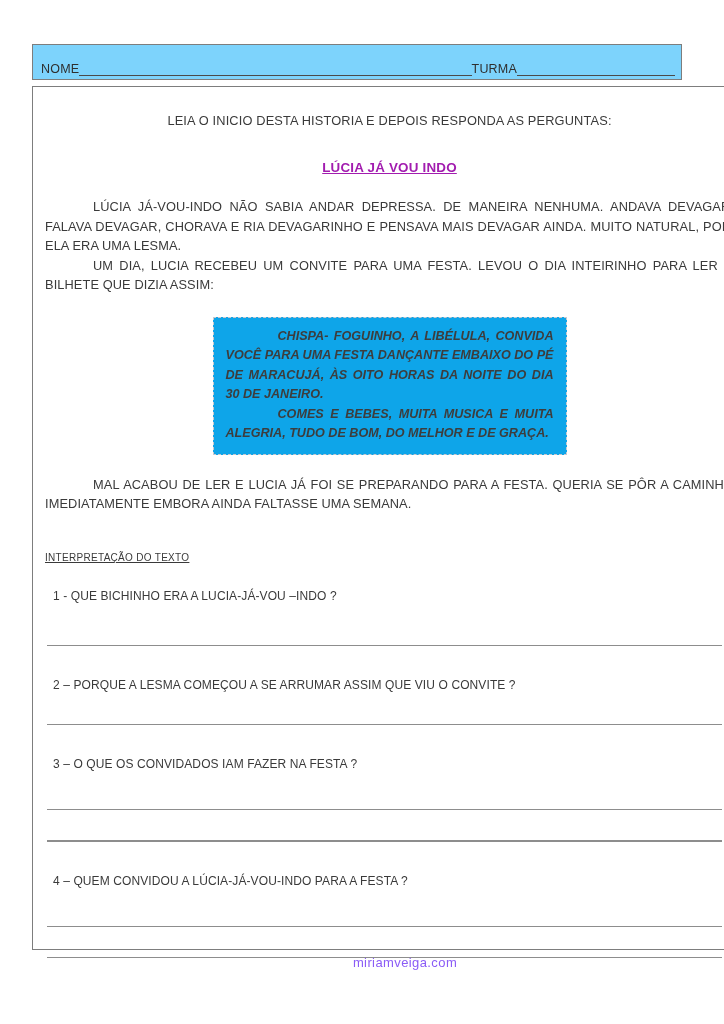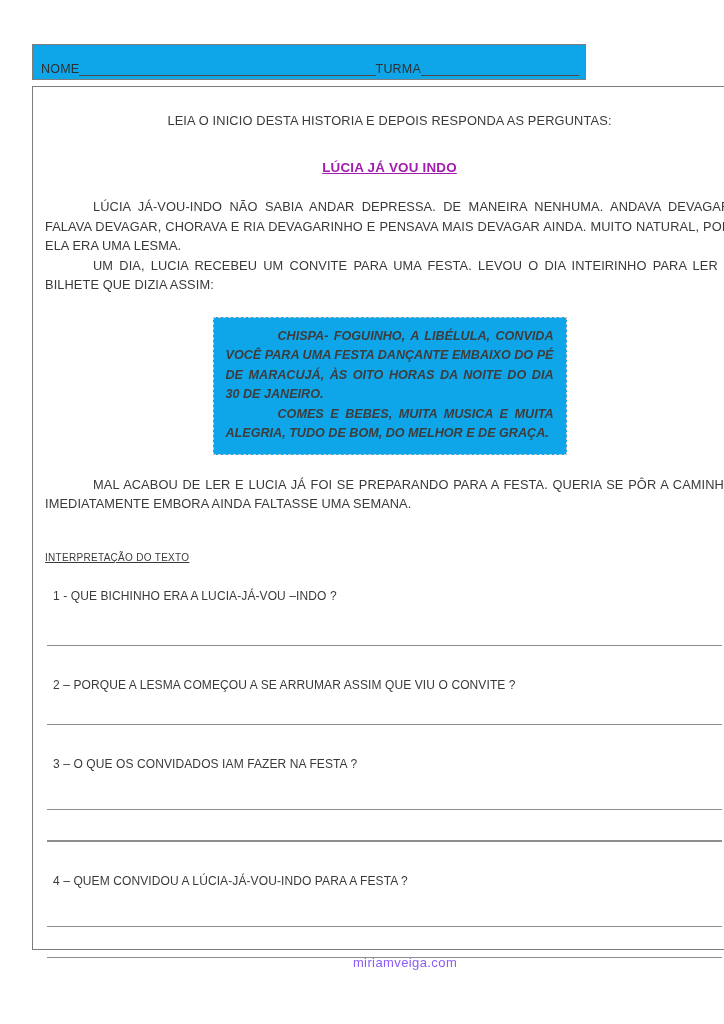--- a/index.html
+++ b/index.html
@@ -20,25 +20,25 @@
     width: 724px;
     height: 1024px;
     background: #ffffff;
   }
 
   
   .header-box {
     position: absolute;
     left: 32px;
     top: 44px;
-    width: 554px;
+    width: 650px;
     height: 36px;
     border: 1px solid #7d7d7d;
     box-sizing: border-box;
-    background: #0ea5e9;
+    background: #7dd3fc;
   }
   .header-fields {
     position: absolute;
     left: 8px;
     right: 6px;
     bottom: 3px;
     display: flex;
     align-items: flex-end;
     font-size: 12.5px;
     letter-spacing: 0.2px;

